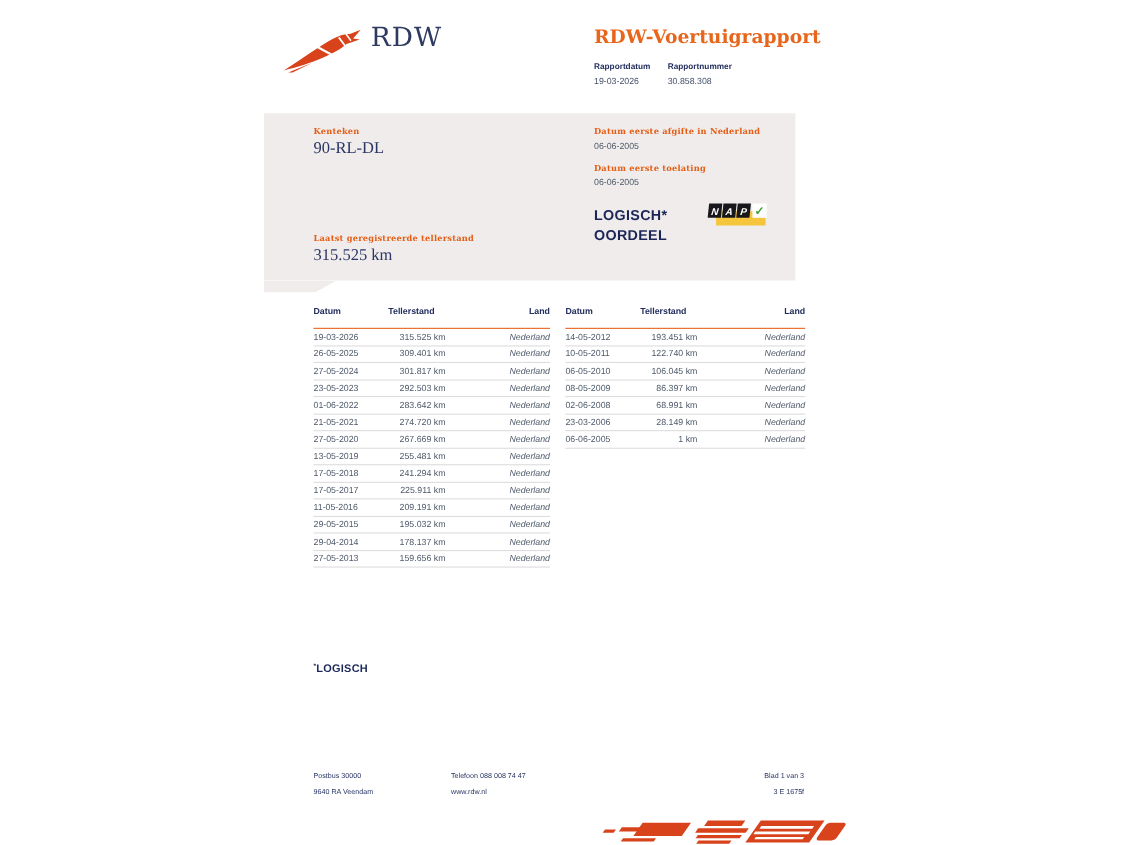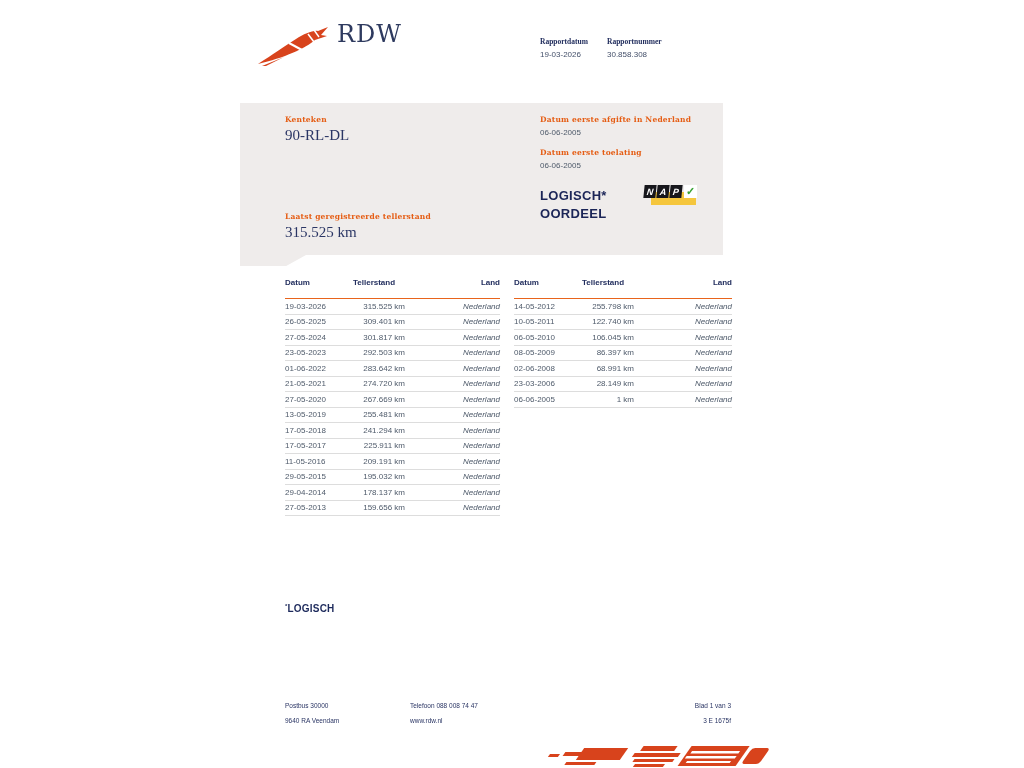--- a/index.html
+++ b/index.html
@@ -9,21 +9,21 @@
   
   .wing-logo{position:absolute;left:256px;top:22px;}
   .brand-text{position:absolute;left:337px;top:20px;font-family:"DejaVu Serif",serif;
               font-size:24px;color:#2e3a5f;letter-spacing:1px;}
   .report-head{position:absolute;left:540px;top:25px;}
   .report-title{font-family:"DejaVu Serif",serif;font-weight:bold;font-size:17px;
                 color:#e8661c;margin:0;line-height:19px;}
   .meta{display:flex;margin-top:12px;}
   .meta-col{width:67px;}
   .meta-col+.meta-col{width:auto;}
-  .meta-label{font-family:Liberation Serif, serif;font-weight:bold;font-size:7.5px;color:#222e5e;}
+  .meta-label{font-family:Liberation Sans, sans-serif;font-weight:bold;font-size:7.5px;color:#222e5e;}
   .meta-value{font-size:8px;color:#44506a;margin-top:4px;}
 
   
   .panel{position:absolute;left:240px;top:103px;width:483px;height:152px;background:#efeceb;}
   .panel::after{content:"";position:absolute;left:0;top:152px;width:66px;height:11px;
                 background:#efeceb;clip-path:polygon(0 0,100% 0,70% 100%,0 100%);}
   .field{position:absolute;}
   .field-label{font-family:"DejaVu Serif",serif;font-weight:bold;font-size:7.5px;
                color:#e55d14;letter-spacing:.2px;}
   .value-lg{font-family:"Liberation Serif",serif;font-size:15px;color:#2a3564;margin-top:3px;}
@@ -81,20 +81,21 @@
   <svg class="wing-logo" width="78" height="46" viewBox="0 0 78 46">
     <path d="M2 42 C16 33 30 23 40 17 C48 12 57 8 62 9 L72 5 L65 13 L71 14 L59 18 C50 26 28 36 2 42 Z" fill="#d8431c"></path>
     <path d="M6 44 L28 35 L10 44 Z" fill="#d8431c"></path>
     <path d="M33 21 L46 28" stroke="#ffffff" stroke-width="2"></path>
     <path d="M52 12 L58 20" stroke="#ffffff" stroke-width="1.6"></path>
     <path d="M58 8 L63 15" stroke="#ffffff" stroke-width="1.4"></path>
   </svg>
   <div class="brand-text">RDW</div>
 
   <div class="report-head">
+    <h1 class="report-title">RDW-Voertuigrapport</h1>
     <div class="meta">
       <div class="meta-col">
         <div class="meta-label">Rapportdatum</div>
         <div class="meta-value">19-03-2026</div>
       </div>
       <div class="meta-col">
         <div class="meta-label">Rapportnummer</div>
         <div class="meta-value">30.858.308</div>
       </div>
     </div>
@@ -228,21 +229,21 @@
       <div class="odo-table right">
         <div class="thead">
           <span class="c1">Datum</span>
           <span class="c2">Tellerstand</span>
           <span class="c3">Land</span>
         </div>
         <div class="tbody">
 
             <div class="trow">
               <span class="datum">14-05-2012</span>
-              <span class="teller">255.798 km</span>
+              <span class="teller">193.451 km</span>
               <span class="land">Nederland</span>
             </div>
 
             <div class="trow">
               <span class="datum">10-05-2011</span>
               <span class="teller">122.740 km</span>
               <span class="land">Nederland</span>
             </div>
 
             <div class="trow">

